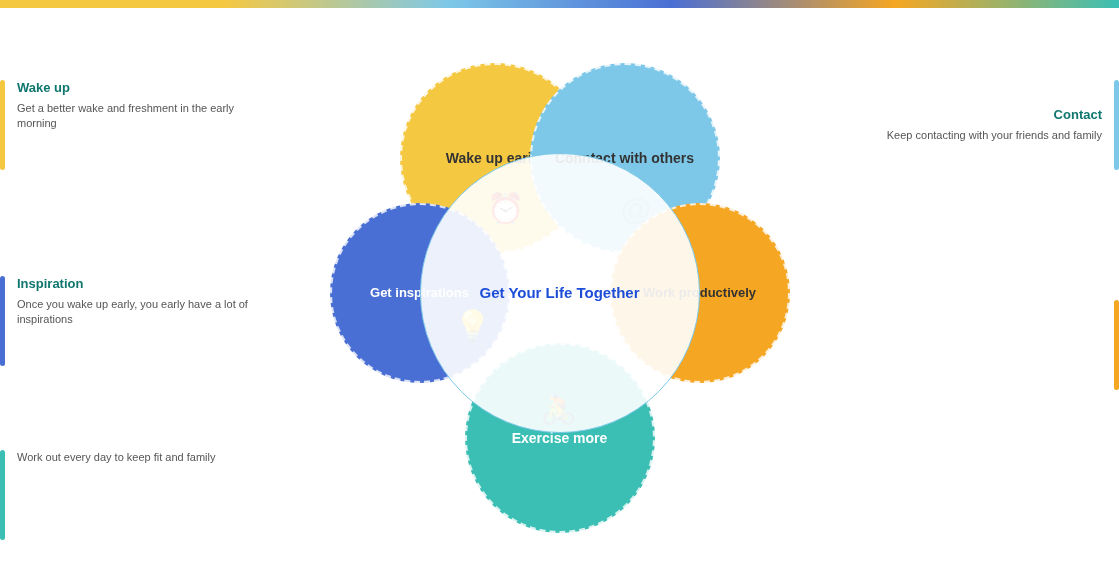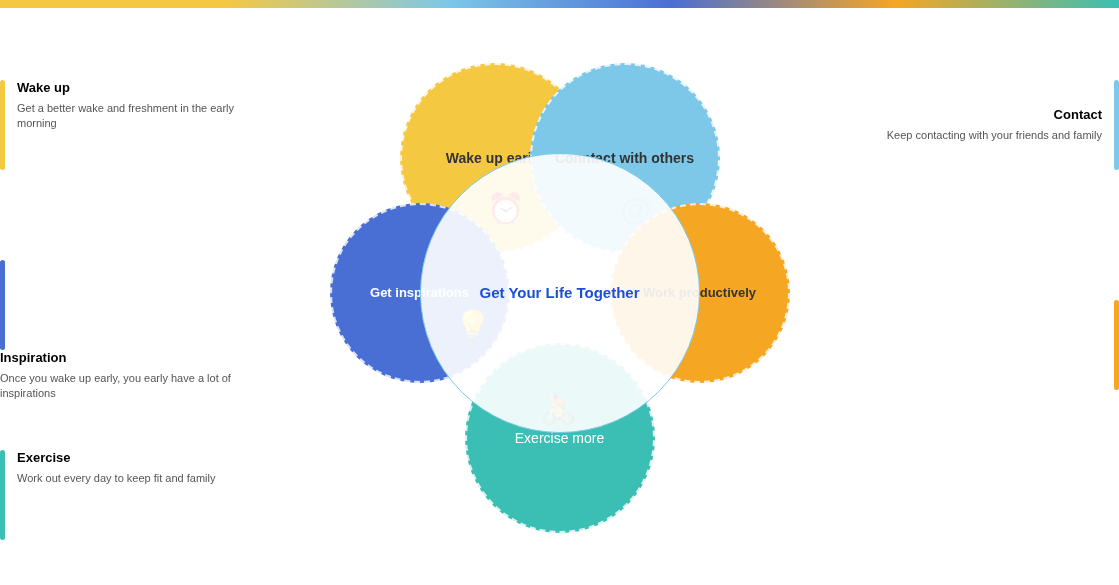--- a/index.html
+++ b/index.html
@@ -39,21 +39,21 @@
       border-radius: 3px;
       margin-right: 12px;
       flex-shrink: 0;
     }
 
     .left-content { flex: 1; }
 
     .item-title {
       font-size: 13px;
       font-weight: 600;
-      color: #000000;
+      color: #0f766e;
       margin-bottom: 6px;
     }
 
     .item-desc {
       font-size: 11px;
       color: #555;
       line-height: 1.4;
     }
 
     
@@ -160,21 +160,21 @@
     
     .circle-exercise {
       width: 190px;
       height: 190px;
       background: #3BBFB5;
       bottom: 10px;
       left: 50%;
       transform: translateX(-50%);
       color: #fff;
       font-size: 14px;
-      font-weight: 400;
+      font-weight: 700;
       text-align: center;
     }
 
     
     .circle-center {
       width: 280px;
       height: 280px;
       background: rgba(255,255,255,0.9);
       border: 1.5px solid #7DC8E8;
       top: 50%;
@@ -229,32 +229,31 @@
   <div class="left-panel">
 
     <div class="left-item" style="top: 20px;">
       <div class="left-bar" style="height: 90px; background: #F5C842;"></div>
       <div class="left-content">
         <div class="item-title">Wake up</div>
         <div class="item-desc">Get a better wake and freshment in the early morning</div>
       </div>
     </div>
 
-    <div class="left-item" style="top: 200px; flex-direction: column;">
+    <div class="left-item" style="top: 216px;">
       <div class="left-bar" style="height: 90px; background: #4A6FD4;"></div>
       <div class="left-content">
         <div class="item-title">Inspiration</div>
         <div class="item-desc">Once you wake up early, you early have a lot of inspirations</div>
       </div>
     </div>
 
     <div class="left-item" style="top: 390px;">
       <div class="left-bar" style="height: 90px; background: #3BBFB5;"></div>
       <div class="left-content">
-        <div class="item-title">Exercise</div>
         <div class="item-desc">Work out every day to keep fit and family</div>
       </div>
     </div>
   </div>
 
   <div class="right-panel">
 
     <div class="right-item" style="top: 20px;">
       <div class="right-bar" style="height: 90px; background: #7DC8E8;"></div>
       <div class="right-content">

